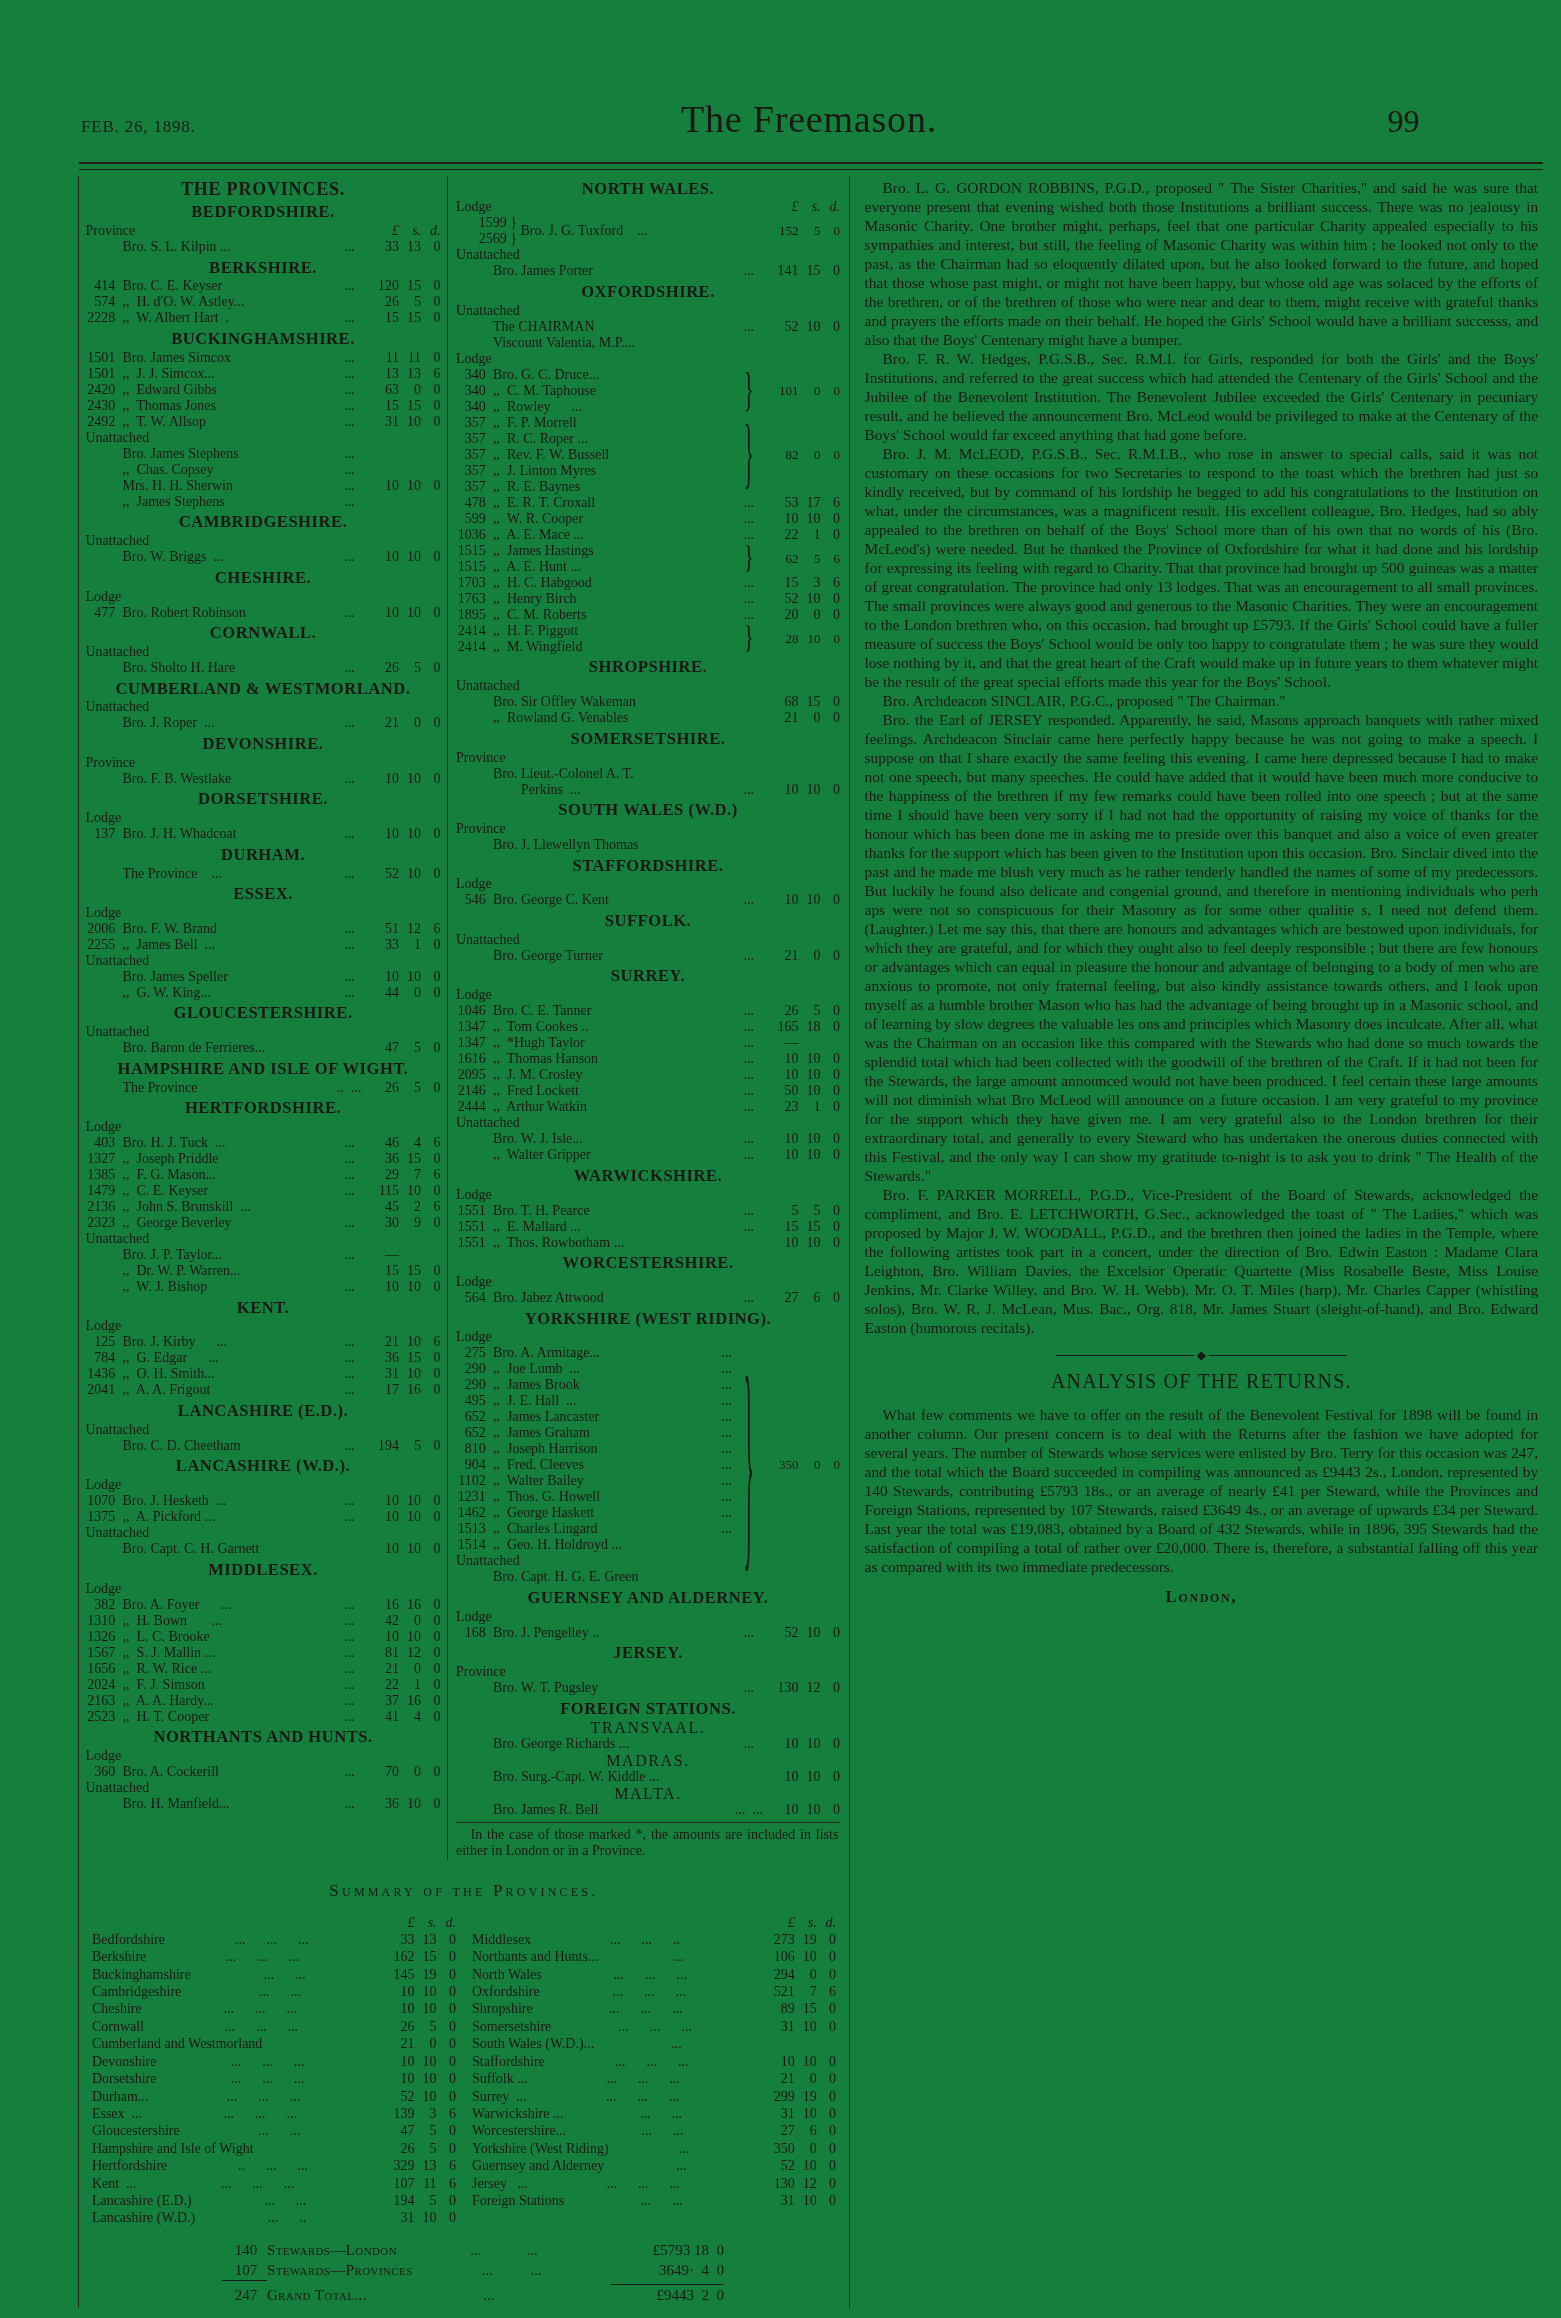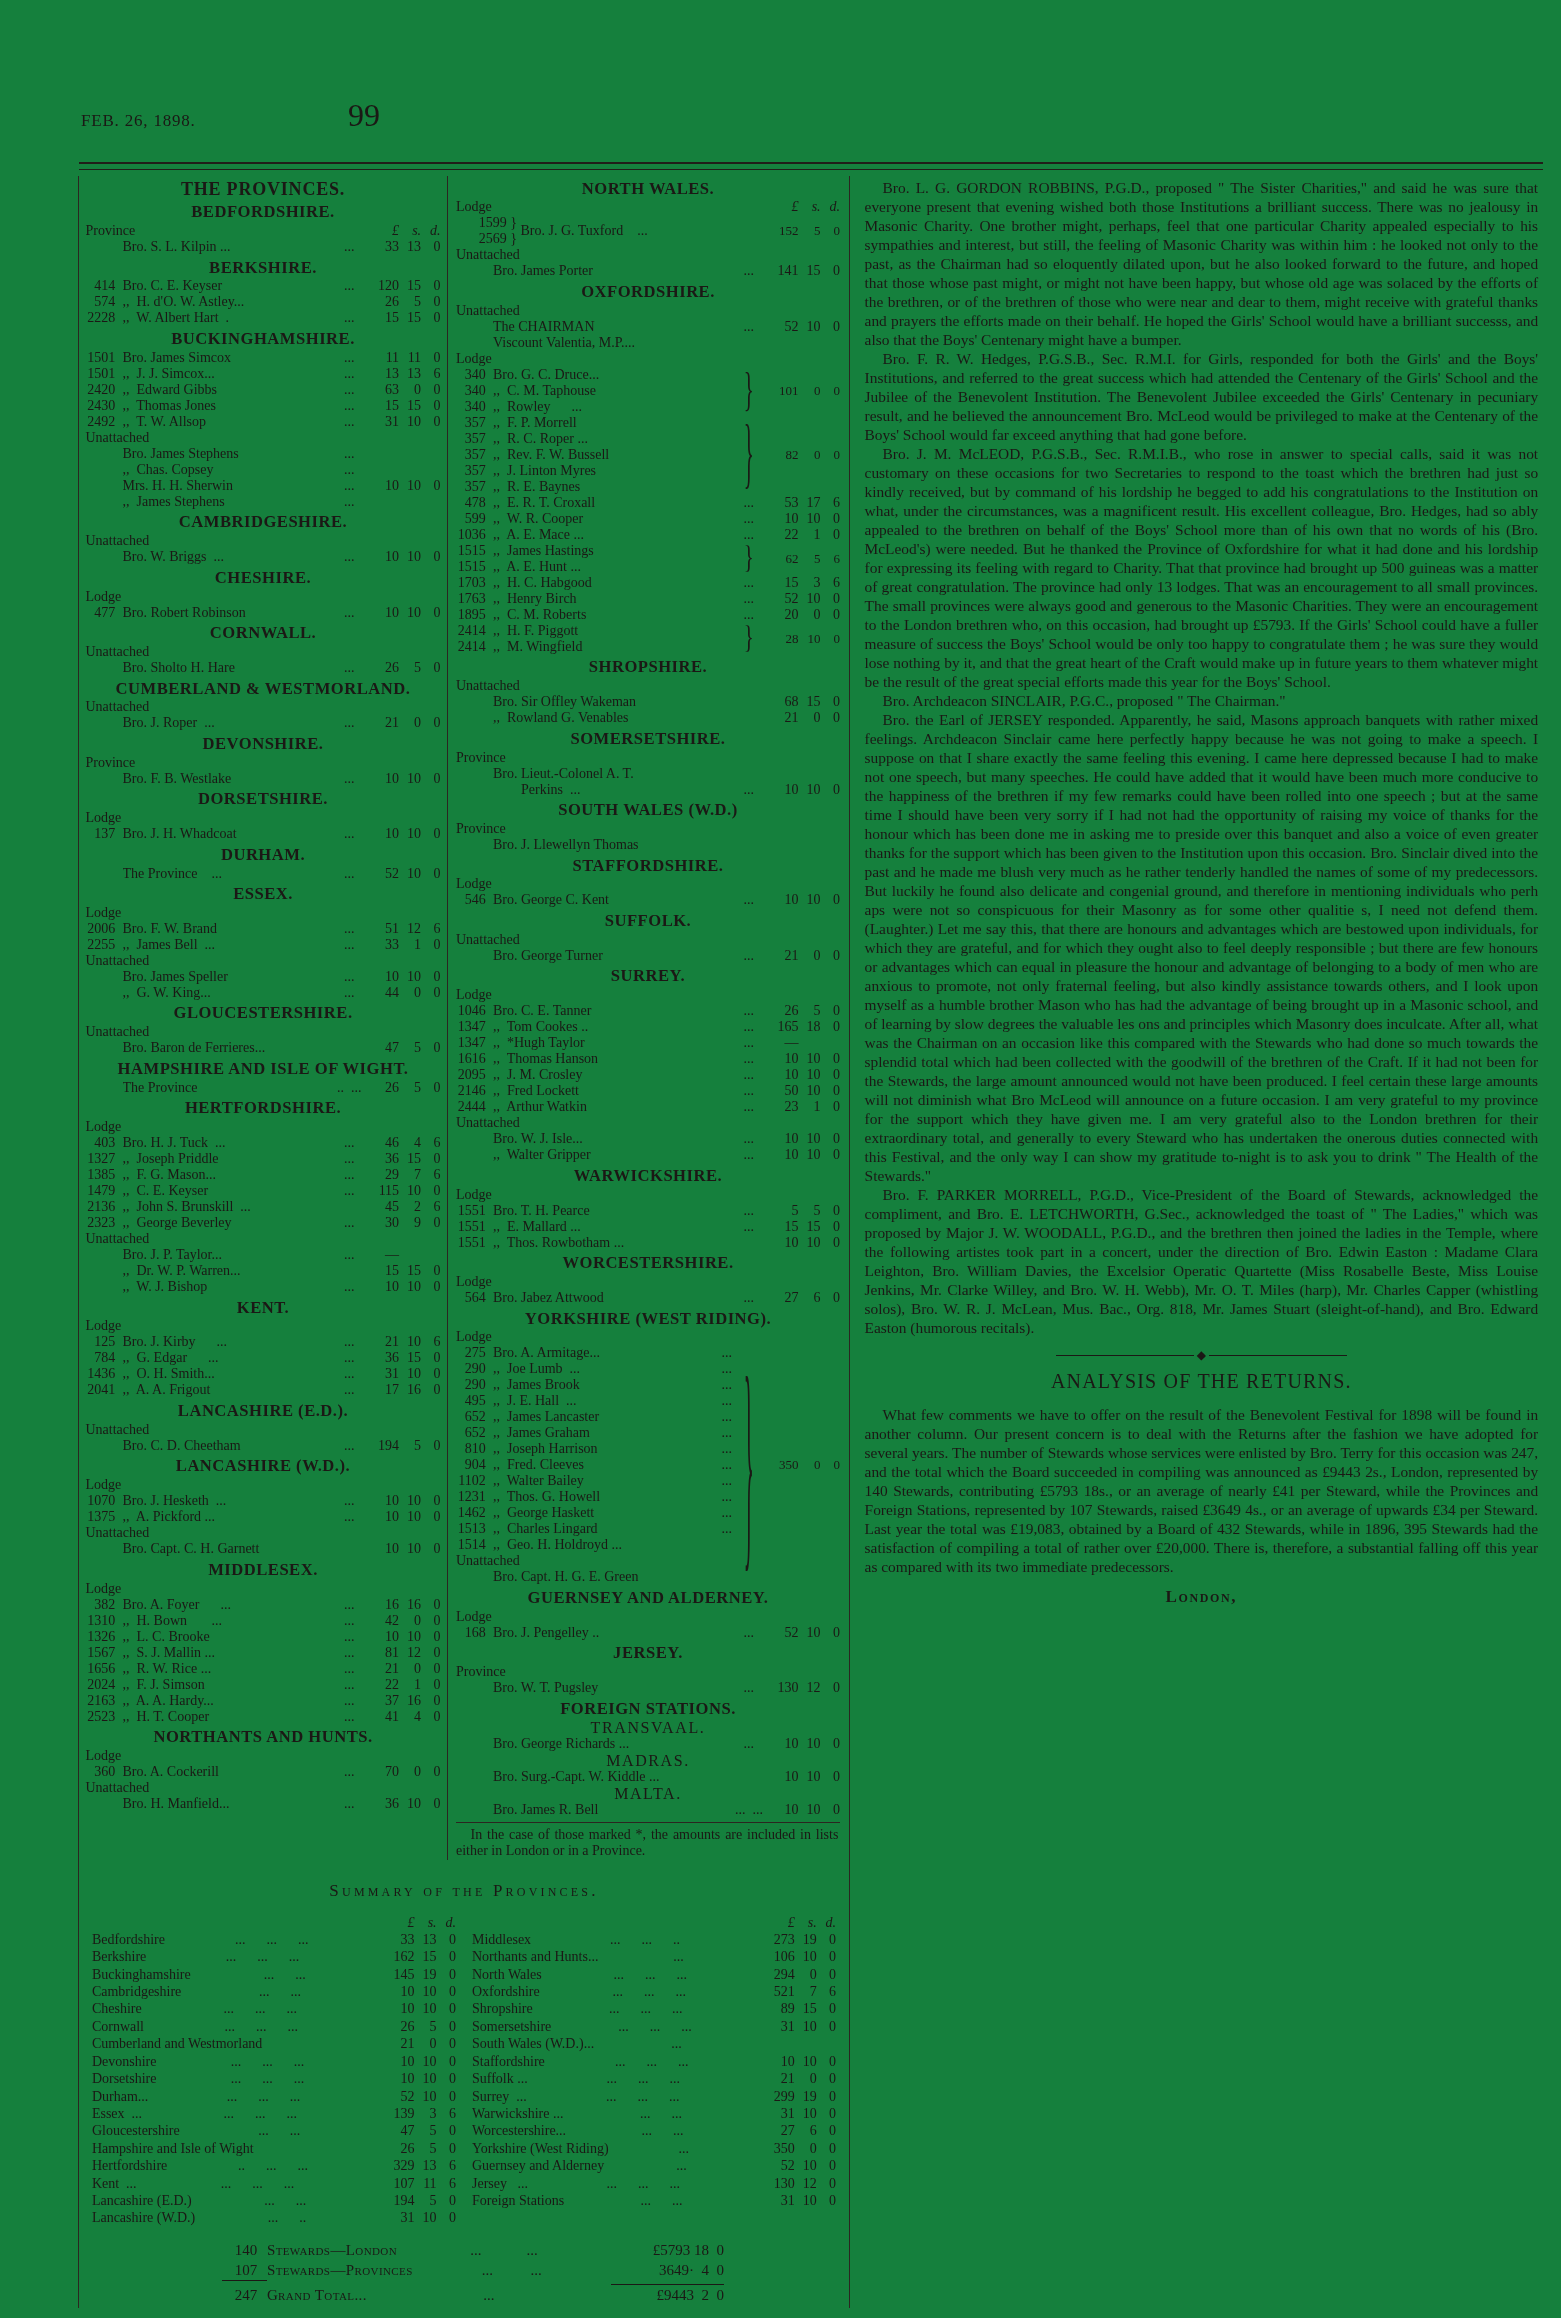--- a/index.html
+++ b/index.html
@@ -2,21 +2,21 @@
 <html style="font-size:13px"><head>
 <meta charset="utf-8">
 <style>
   html,body{margin:0;padding:0;background:#dedbd3;}
   .page{position:relative;width:1561px;height:2319px;margin:0 auto;background:#15803d;
         font-family:"Liberation Serif",serif;color:#1b1815;overflow:hidden;}
   
   .masthead{position:absolute;top:97px;left:81px;right:24px;display:flex;align-items:baseline;}
   .mast-date{width:267px;font-size:17px;letter-spacing:0.8px;}
   .mast-title{flex:1;text-align:center;font-size:38px;letter-spacing:0.8px;}
-  .mast-page{width:267px;text-align:left;font-size:32px;}
+  .mast-page{width:267px;text-align:center;font-size:32px;}
   .head-rule{position:absolute;top:162px;left:79px;right:18px;height:4.9px;
              border-top:2.4px solid #211d19;border-bottom:1.2px solid #211d19;}
   
   .content{position:absolute;top:176px;left:78px;right:18px;bottom:11.3px;display:flex;}
   .col-lm{width:770px;border-left:1.2px solid #2b2620;border-right:1.6px solid #2b2620;}
   .lists-row{display:flex;}
   .col-left{width:369px;border-right:1.2px solid #2b2620;padding:0 6.5px 0 6.5px;box-sizing:border-box;}
   .col-mid{width:400px;padding:0 8px 0 8px;box-sizing:border-box;}
   .col-right{flex:1;padding:1.6px 4.9px 0 14.6px;}
   
@@ -71,20 +71,21 @@
   .analysis-heading{text-align:center;font-size:20px;font-weight:normal;letter-spacing:1.2px;margin:3.2px 0 11.3px;}
   .london-heading{text-align:center;font-variant:small-caps;font-size:17px;letter-spacing:1.6px;margin:11.3px 0 3.2px;}
   .noindent{text-indent:0 !important;}
 </style>
 </head>
 <body>
 
 <div class="page">
   <div class="masthead">
     <div class="mast-date">FEB. 26, 1898.</div>
+    <div class="mast-title">The Freemason.</div>
     <div class="mast-page">99</div>
   </div>
   <div class="head-rule"></div>
 
   <div class="content">
     <div class="col-lm">
       <div class="lists-row">
         <div class="col-left" id="col-left">
           <div class="col-title">THE PROVINCES.</div>
         <div class="sec-heading">BEDFORDSHIRE.</div>

